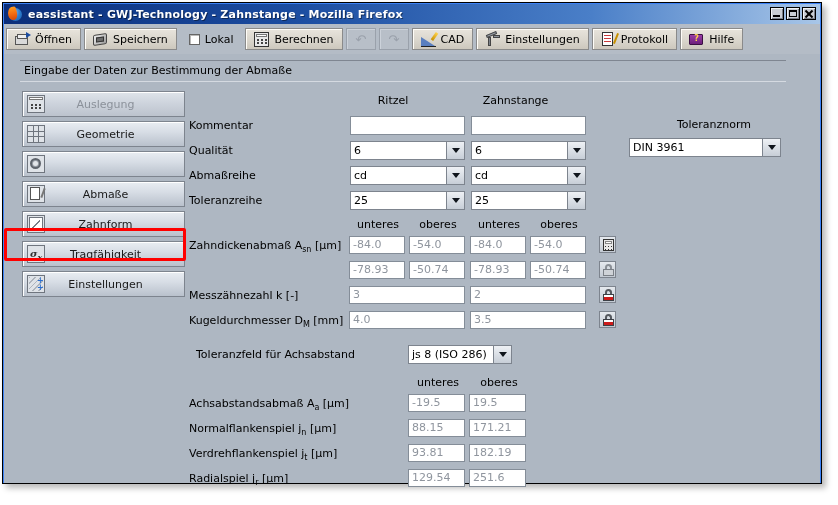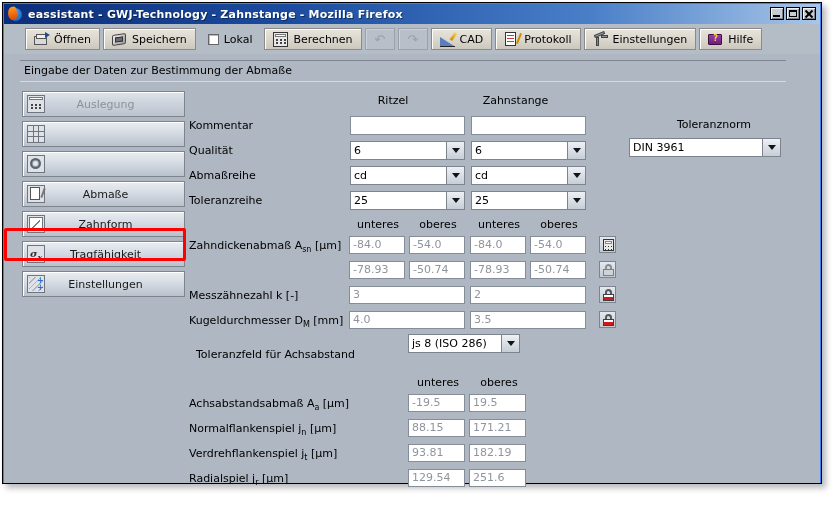--- a/index.html
+++ b/index.html
@@ -50,21 +50,21 @@
   .wbtn i{position:absolute;background:#000;display:block;}
   .wbtn.min i{left:2px;bottom:2px;width:7px;height:2px;}
   .wbtn.max i{left:2px;top:2px;width:8px;height:7px;background:none;border:1px solid #000;border-top-width:2px;box-sizing:border-box;}
   .wbtn.close i.a{left:5px;top:1px;width:2px;height:10px;transform:rotate(45deg);}
   .wbtn.close i.b{left:5px;top:1px;width:2px;height:10px;transform:rotate(-45deg);}
 
   
   .toolbar{
     position:absolute;left:1px;top:21px;width:816px;height:30px;
     background:#b4bcc6;
-    display:flex;align-items:center;padding-left:21px;box-sizing:border-box;gap:3px;
+    display:flex;align-items:center;padding-left:2px;box-sizing:border-box;gap:3px;
   }
   .tbtn{
     height:22px;display:flex;align-items:center;gap:5px;
     padding:0 8px;box-sizing:border-box;
     background:linear-gradient(to bottom,#e8e4dc 0%,#dcd8cf 48%,#cdc8bd 100%);
     border:1px solid #8a8a8a;
     box-shadow:inset 1px 1px 0 #fffdf8;
     font-size:11px;color:#000;white-space:nowrap;cursor:default;
   }
   .tbtn.flat{background:#b4bcc6;border:1px solid transparent;box-shadow:none;}
@@ -277,37 +277,37 @@
       <div class="tbtn">
         <span class="ti ic-cad">
           <span class="tri"></span>
             <span class="pen"></span>
             <span class="ln"></span>
         </span>
         <span>CAD</span>
       </div>
 
       <div class="tbtn">
+        <span class="ti ic-sett">
+          <span class="h1"></span>
+            <span class="h2"></span>
+            <span class="w"></span>
+        </span>
+        <span>Einstellungen</span>
+      </div>
+
+      <div class="tbtn">
         <span class="ti ic-proto">
           <span class="pg"></span>
           <span class="l" style="top:3px"></span>
             <span class="l" style="top:6px"></span>
             <span class="l" style="top:9px"></span>
           <span class="pen"></span>
         </span>
         <span>Protokoll</span>
-      </div>
-
-      <div class="tbtn">
-        <span class="ti ic-sett">
-          <span class="h1"></span>
-            <span class="h2"></span>
-            <span class="w"></span>
-        </span>
-        <span>Einstellungen</span>
       </div>
 
       <div class="tbtn">
         <span class="ti ic-help">
           <span class="bk"></span>
             <span class="q">?</span>
         </span>
         <span>Hilfe</span>
       </div>
     </div>
@@ -333,20 +333,21 @@
           <span class="nlabel">Auslegung</span>
         </div>
 
         <div class="navbtn">
           <span class="nicon ni-grid">
             <b style="left:5px;top:0;width:1px;height:16px"></b>
             <b style="left:10px;top:0;width:1px;height:16px"></b>
             <b style="left:0;top:5px;width:16px;height:1px"></b>
             <b style="left:0;top:10px;width:16px;height:1px"></b>
           </span>
+          <span class="nlabel">Geometrie</span>
         </div>
 
         <div class="navbtn">
           <span class="nicon ni-gear">
             <span class="g"></span>
               <span class="g2"></span>
           </span>
         </div>
 
         <div class="navbtn">
@@ -499,21 +500,21 @@
         <div class="sbtn" style="left:595px;top:257px">
           <span class="lock red">
               <span class="sh"></span>
               <span class="bd">
                 <i></i>
               </span>
             </span>
         </div>
 
         <div class="lbl" style="left:192px;top:294px">Toleranzfeld für Achsabstand</div>
-        <div class="combo" style="left:404px;top:280px;width:112px">
+        <div class="combo" style="left:404px;top:291px;width:104px">
           <span class="cval">js 8 (ISO 286)</span>
           <span class="carrow">
               <i></i>
             </span>
         </div>
 
         <div class="colhdr" style="left:404px;top:322px;width:60px">unteres</div>
         <div class="colhdr" style="left:465px;top:322px;width:60px">oberes</div>
 
         <div class="lbl" style="left:185px;top:343px">

